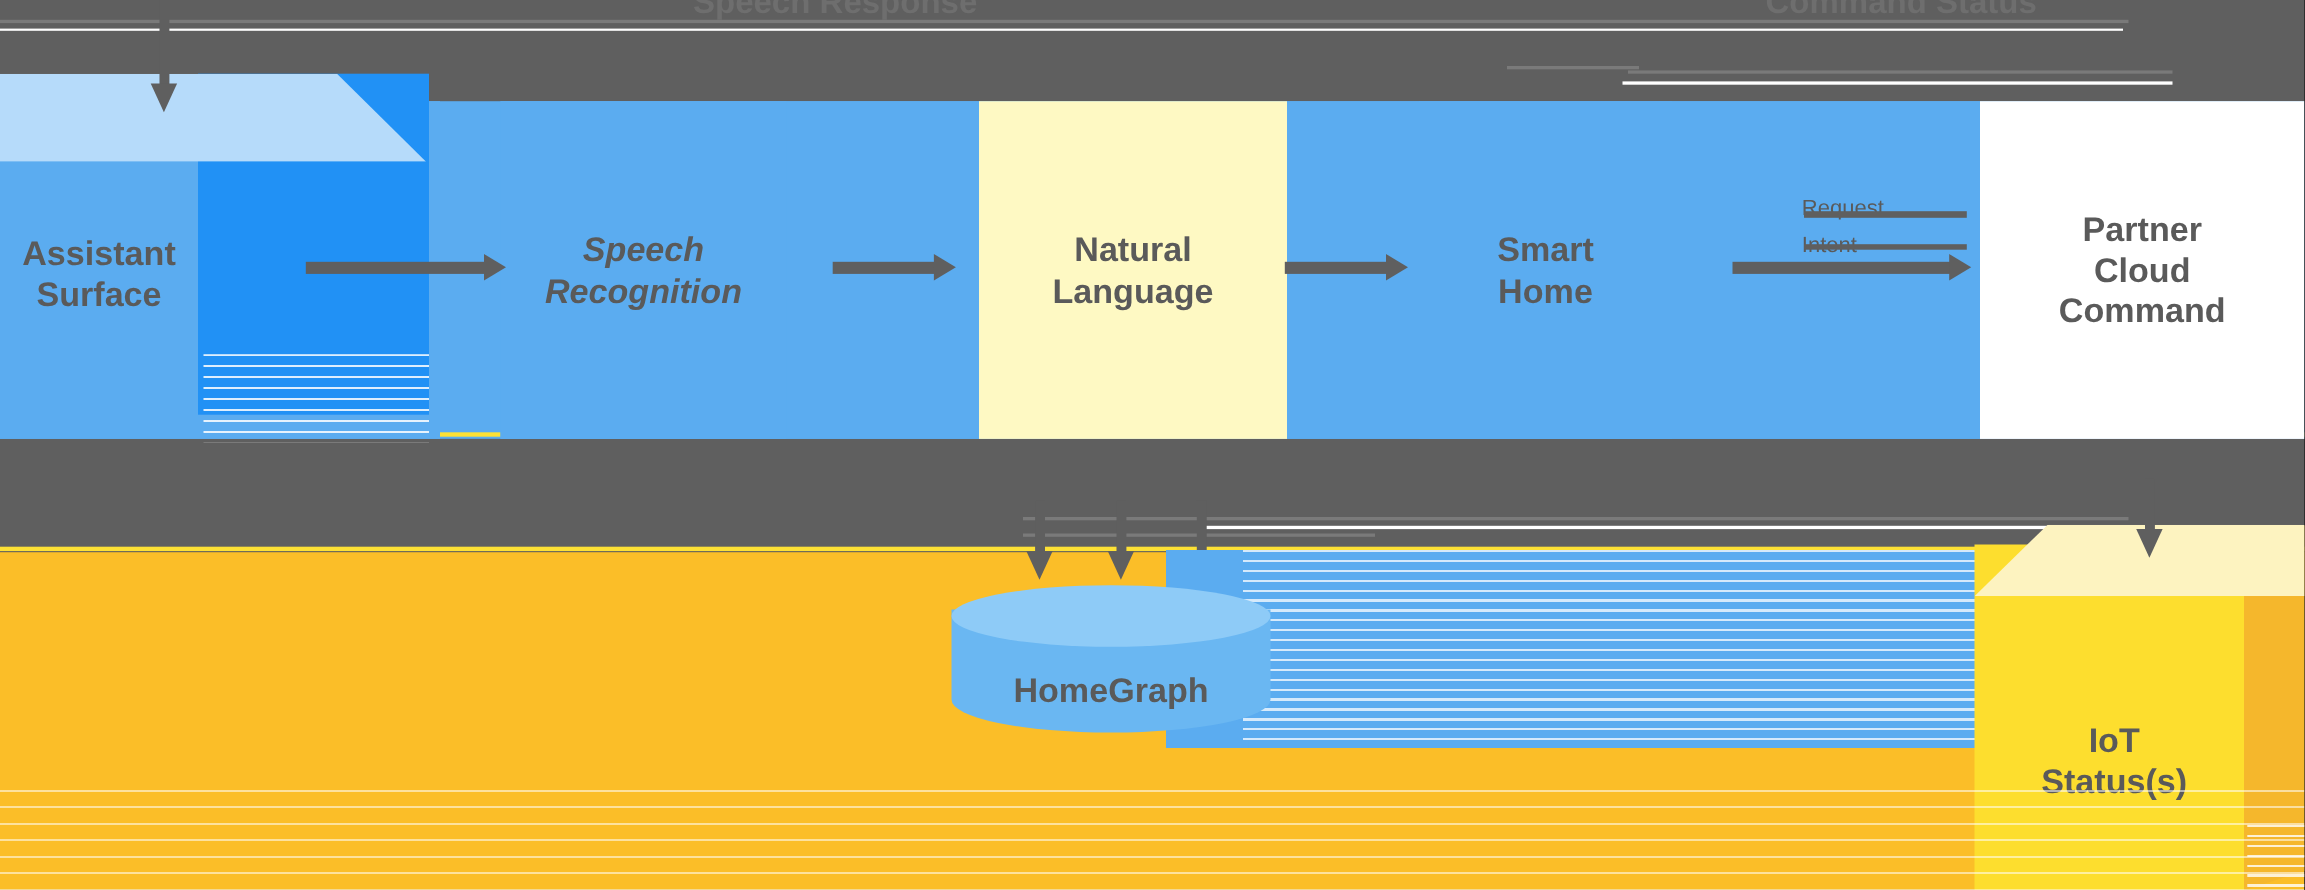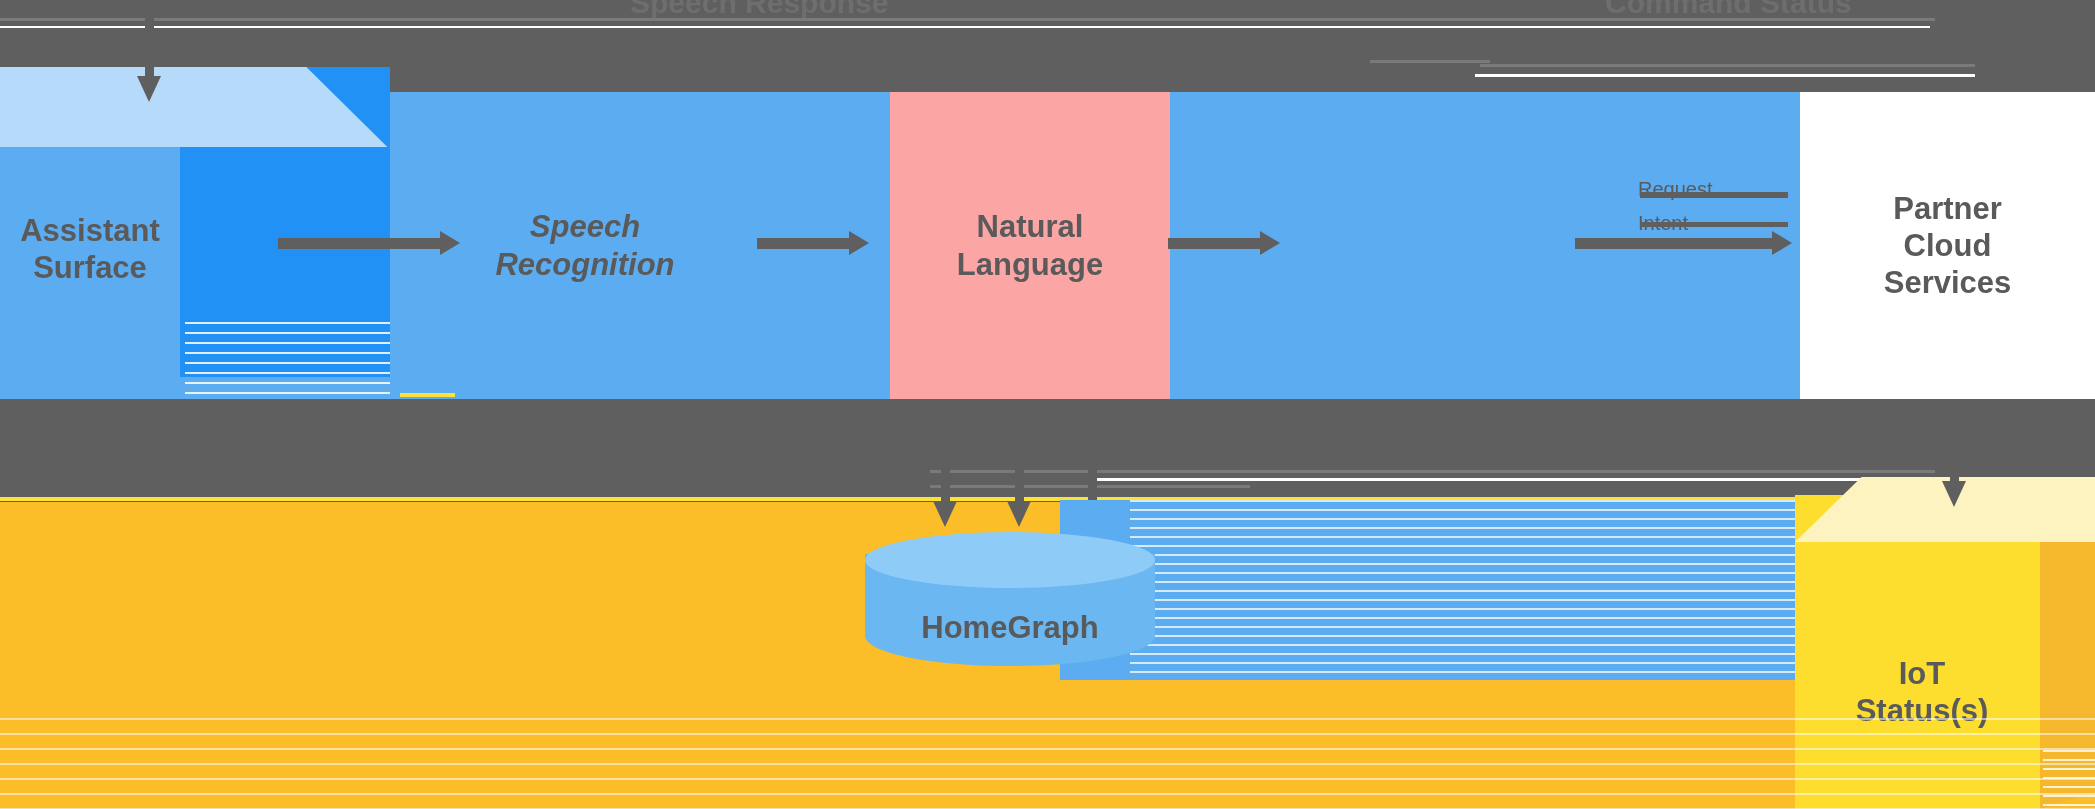--- a/index.html
+++ b/index.html
@@ -55,21 +55,21 @@
   #left-yellow-wedge{
     position:absolute;left:0;top:92px;width:90px;height:70px;background:#fde135;
     clip-path:polygon(0 0,62px 0,0 68px);
   }
 
   
   .panel{position:absolute;display:flex;align-items:center;justify-content:center;
          text-align:center;color:#5a5a5a;font-weight:700;line-height:1.2;}
 
   #speech-panel{left:455px;top:92px;width:260px;height:307px;background:#5bacf0;font-size:31px;font-style:italic;}
-  #nlu-panel{left:890px;top:92px;width:280px;height:307px;background:#fca5a5;font-size:31px;}
+  #nlu-panel{left:890px;top:92px;width:280px;height:307px;background:#fef9c3;font-size:31px;}
   #smarthome-panel{left:1290px;top:92px;width:230px;height:307px;background:#5bacf0;font-size:31px;}
   #blue-filler-a{position:absolute;left:455px;top:92px;width:1345px;height:307px;background:#5bacf0;}
 
   
   #partner-cloud{left:1800px;top:92px;width:295px;height:307px;background:#ffffff;font-size:31px;}
 
   
   #homegraph{position:absolute;left:865px;top:532px;width:286px;height:155px;}
   #homegraph .cyl-body{position:absolute;left:0;top:22px;width:290px;height:112px;
       background:#6ab7f2;border-radius:0 0 145px 145px/0 0 30px 30px;}
@@ -171,32 +171,38 @@
 
   <div class="panel" id="nlu-panel">
     <div>
       <div>Natural</div>
       <div>Language</div>
     </div>
   </div>
 
   <div class="arrow" style="left:1168px;top:238px;width:95px;"></div>
 
+  <div class="panel" id="smarthome-panel">
+    <div>
+      <div>Smart</div>
+      <div>Home</div>
+    </div>
+  </div>
 
   <div class="lbl" style="left:1638px;top:178px;width:150px;height:22px;overflow:hidden;">Request</div>
   <div class="lbl" style="left:1638px;top:212px;width:150px;height:24px;overflow:hidden;">Intent</div>
   <div class="line" style="left:1640px;top:192px;width:148px;height:6px;"></div>
   <div class="line" style="left:1640px;top:222px;width:148px;height:5px;"></div>
   <div class="arrow" style="left:1575px;top:238px;width:200px;"></div>
 
   <div class="panel" id="partner-cloud">
     <div>
       <div>Partner</div>
       <div>Cloud</div>
-      <div>Services</div>
+      <div>Command</div>
     </div>
   </div>
 
   <div class="line-gray-lite" style="left:930px;top:470px;width:1005px;height:3px;"></div>
   <div class="line-white" style="left:1090px;top:478px;width:845px;height:3px;"></div>
   <div class="line-gray-lite" style="left:930px;top:485px;width:320px;height:3px;"></div>
 
   <div class="arrow-down" style="left:941px;top:455px;height:48px;"></div>
   <div class="arrow-down" style="left:1015px;top:455px;height:48px;"></div>
   <div class="arrow-down" style="left:1088px;top:455px;height:48px;"></div>

